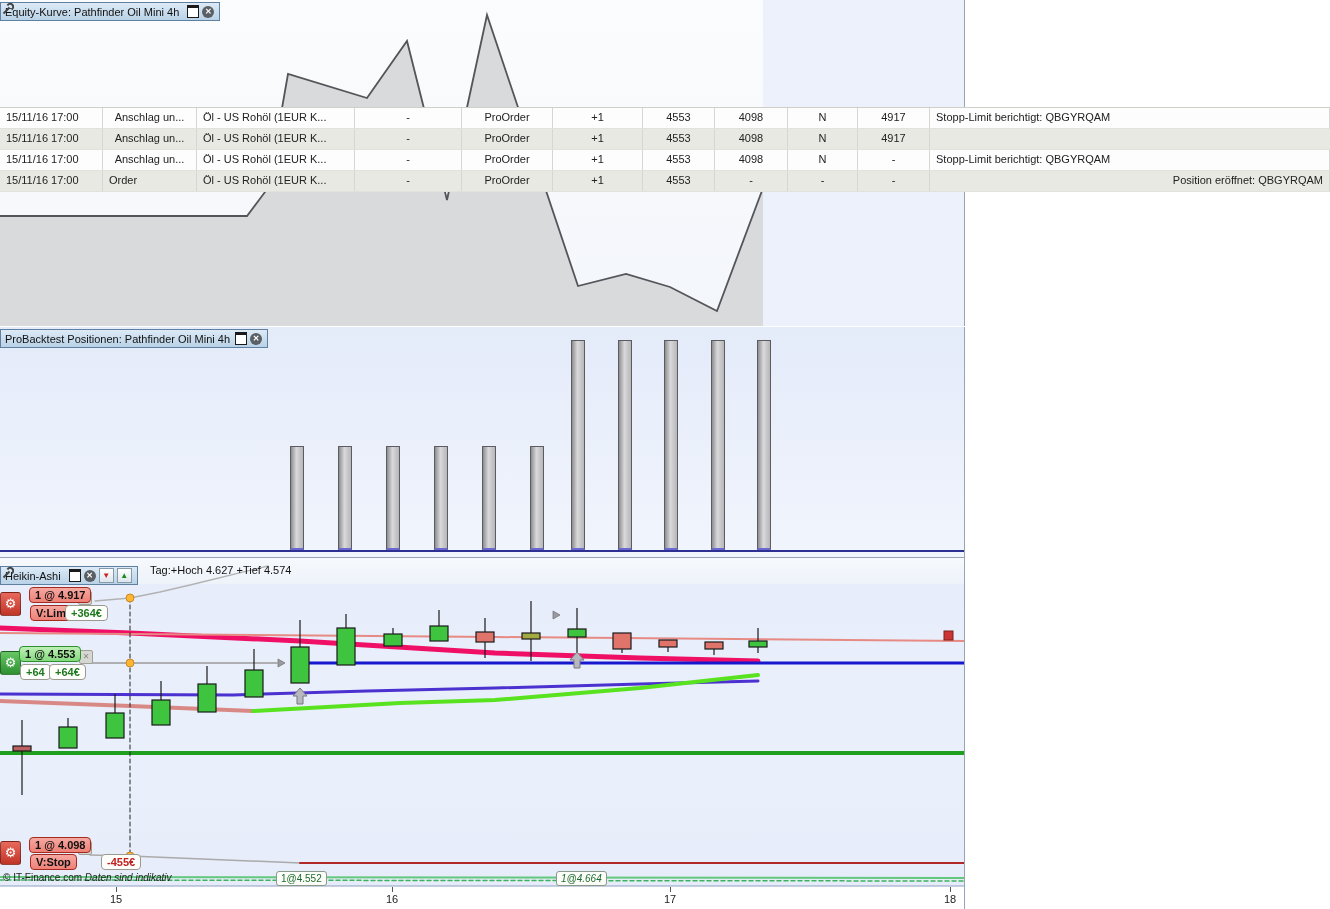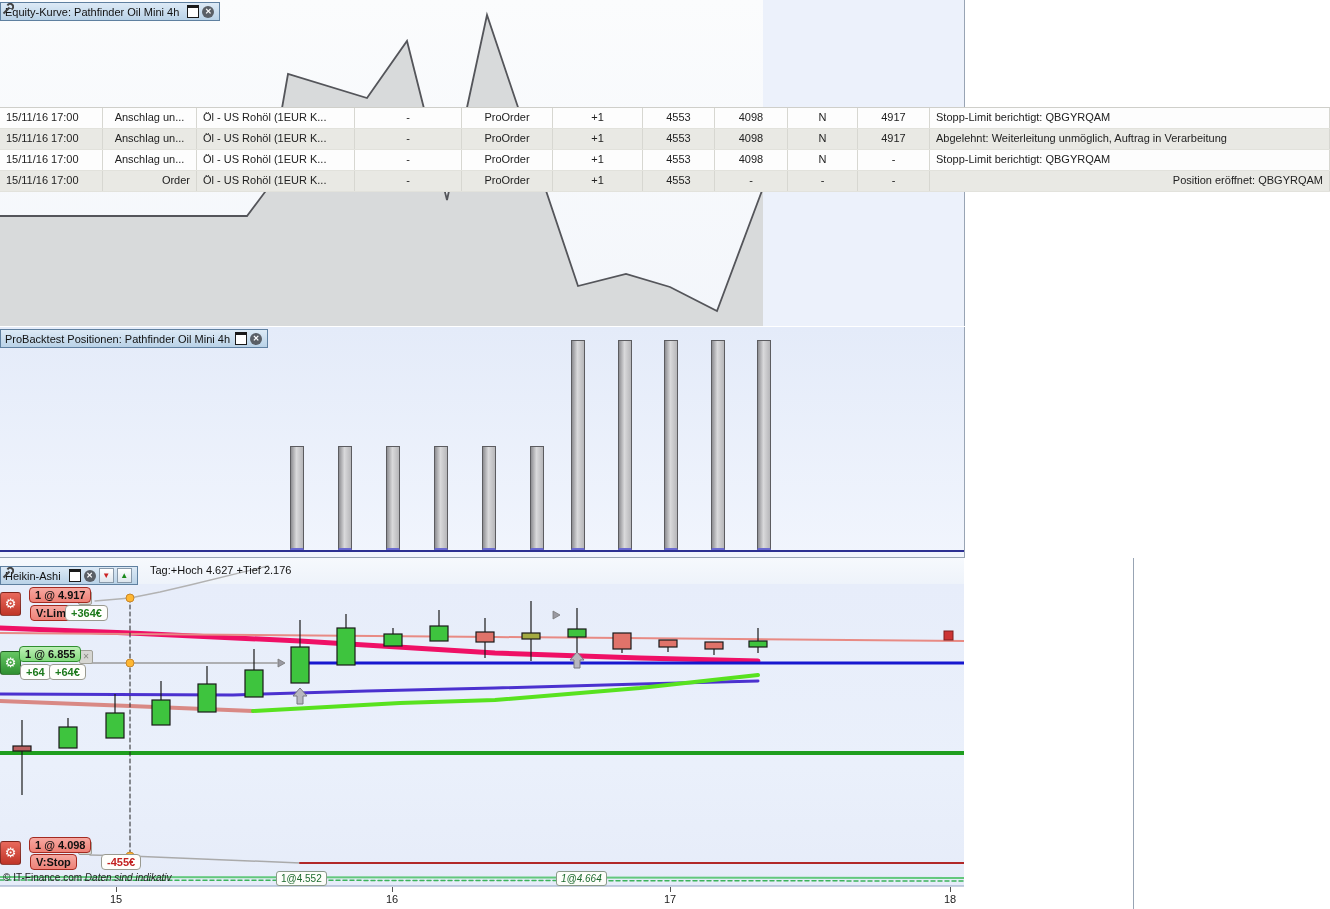--- a/index.html
+++ b/index.html
@@ -4,21 +4,21 @@
 <style>
   html,body{margin:0;padding:0;background:#fff;}
   body{width:1330px;height:909px;position:relative;overflow:hidden;
        font-family:"Liberation Sans",sans-serif;-webkit-font-smoothing:antialiased;}
   #root{position:absolute;inset:0;}
 
   
   .panel{position:absolute;left:0;border-right:1px solid #98a4b4;box-sizing:border-box;}
   #panel1{top:0;width:965px;height:326px;background:linear-gradient(180deg,#fbfcfd,#f3f6fb);border-bottom:1px solid #98a4b4;}
   #panel2{top:327px;width:965px;height:231px;background:linear-gradient(180deg,#e4ebf9,#f1f5fd);border-bottom:1px solid #98a4b4;}
-  #panel3{top:558px;width:1134px;height:351px;background:#ffffff;}
+  #panel3{top:558px;width:965px;height:351px;background:#ffffff;}
   #p3-titlebar-bg{position:absolute;left:0;top:0;width:964px;height:26px;background:linear-gradient(180deg,#f6f9fd,#eef3fa);}
   #p3-chart-bg{position:absolute;left:0;top:26px;width:964px;height:302px;background:linear-gradient(180deg,#e7edfa,#eaf0fb 60%,#e6ecf9);}
 
   svg{position:absolute;left:0;top:0;}
 
   
   .tab{position:absolute;display:flex;align-items:center;gap:3px;height:17px;
        background:linear-gradient(180deg,#ddeaf6,#b9d2e7);border:1px solid #5f80a0;
        padding:0 5px 0 4px;font-size:11px;color:#111;white-space:nowrap;z-index:5;}
   .tab .t{padding-right:2px;}
@@ -218,30 +218,30 @@
               <path d="M8.5 4.5 L2.5 10.5"></path>
               <path d="M6.5 2.5 a3 3 0 1 1 4 4"></path>
             </g>
           </svg>
       </span>
       <span class="icon-btn win-icon"></span>
       <span class="icon-btn close-icon">✕</span>
       <span class="icon-btn sq-btn dn">▼</span>
       <span class="icon-btn sq-btn up">▲</span>
     </div>
-    <div id="tag-text">Tag:+Hoch 4.627 +Tief 2.176</div>
+    <div id="tag-text">Tag:+Hoch 4.627 +Tief 4.574</div>
 
     <div class="gear-box gear-red" style="left:0;top:34px;">⚙</div>
     <div class="badge red" style="left:19px;top:29px;">1 @ 4.917</div>
     <div class="mini-x" style="left:78px;top:33px;">✕</div>
     <div class="badge red" style="left:20px;top:47px;">V:Limit</div>
     <div class="badge white pos" style="left:65px;top:47px;">+364€</div>
 
     <div class="gear-box gear-green" style="left:0;top:93px;">⚙</div>
-    <div class="badge green" style="left:19px;top:88px;">1 @ 6.855</div>
+    <div class="badge green" style="left:19px;top:88px;">1 @ 4.553</div>
     <div class="mini-x" style="left:79px;top:92px;">✕</div>
     <div class="badge white pos" style="left:20px;top:106px;">+64</div>
     <div class="badge white pos" style="left:49px;top:106px;">+64€</div>
 
     <div class="gear-box gear-red" style="left:0;top:283px;">⚙</div>
     <div class="badge red" style="left:19px;top:279px;">1 @ 4.098</div>
     <div class="mini-x" style="left:78px;top:283px;">✕</div>
     <div class="badge red" style="left:20px;top:296px;">V:Stop</div>
     <div class="badge white neg" style="left:62px;top:296px;margin-left:39px;">-455€</div>
 
@@ -284,38 +284,37 @@
         <div class="tcell" style="width: 103px; text-align: left;">15/11/16 17:00</div>
         <div class="tcell" style="width: 94px; text-align: center;">Anschlag un...</div>
         <div class="tcell" style="width: 158px; text-align: left;">Öl - US Rohöl (1EUR K...</div>
         <div class="tcell" style="width: 107px; text-align: center;">-</div>
         <div class="tcell" style="width: 91px; text-align: center;">ProOrder</div>
         <div class="tcell" style="width: 90px; text-align: center;">+1</div>
         <div class="tcell" style="width: 72px; text-align: center;">4553</div>
         <div class="tcell" style="width: 73px; text-align: center;">4098</div>
         <div class="tcell" style="width: 70px; text-align: center;">N</div>
         <div class="tcell" style="width: 72px; text-align: center;">4917</div>
-        <div class="tcell" style="width: 400px; text-align: left;">Abgelehnt: Weiterleitung unmöglich, Auftrag in Verarbeitung</div>
       </div>
       <div class="trow">
         <div class="tcell" style="width: 103px; text-align: left;">15/11/16 17:00</div>
         <div class="tcell" style="width: 94px; text-align: center;">Anschlag un...</div>
         <div class="tcell" style="width: 158px; text-align: left;">Öl - US Rohöl (1EUR K...</div>
         <div class="tcell" style="width: 107px; text-align: center;">-</div>
         <div class="tcell" style="width: 91px; text-align: center;">ProOrder</div>
         <div class="tcell" style="width: 90px; text-align: center;">+1</div>
         <div class="tcell" style="width: 72px; text-align: center;">4553</div>
         <div class="tcell" style="width: 73px; text-align: center;">4098</div>
         <div class="tcell" style="width: 70px; text-align: center;">N</div>
         <div class="tcell" style="width: 72px; text-align: center;">-</div>
         <div class="tcell" style="width: 400px; text-align: left;">Stopp-Limit berichtigt: QBGYRQAM</div>
       </div>
       <div class="trow alt">
         <div class="tcell" style="width: 103px; text-align: left;">15/11/16 17:00</div>
-        <div class="tcell" style="width: 94px; text-align: right;">Order</div>
+        <div class="tcell" style="width: 94px; text-align: left;">Order</div>
         <div class="tcell" style="width: 158px; text-align: left;">Öl - US Rohöl (1EUR K...</div>
         <div class="tcell" style="width: 107px; text-align: center;">-</div>
         <div class="tcell" style="width: 91px; text-align: center;">ProOrder</div>
         <div class="tcell" style="width: 90px; text-align: center;">+1</div>
         <div class="tcell" style="width: 72px; text-align: center;">4553</div>
         <div class="tcell" style="width: 73px; text-align: center;">-</div>
         <div class="tcell" style="width: 70px; text-align: center;">-</div>
         <div class="tcell" style="width: 72px; text-align: center;">-</div>
         <div class="tcell" style="width: 400px; text-align: right;">Position eröffnet: QBGYRQAM</div>
       </div>

